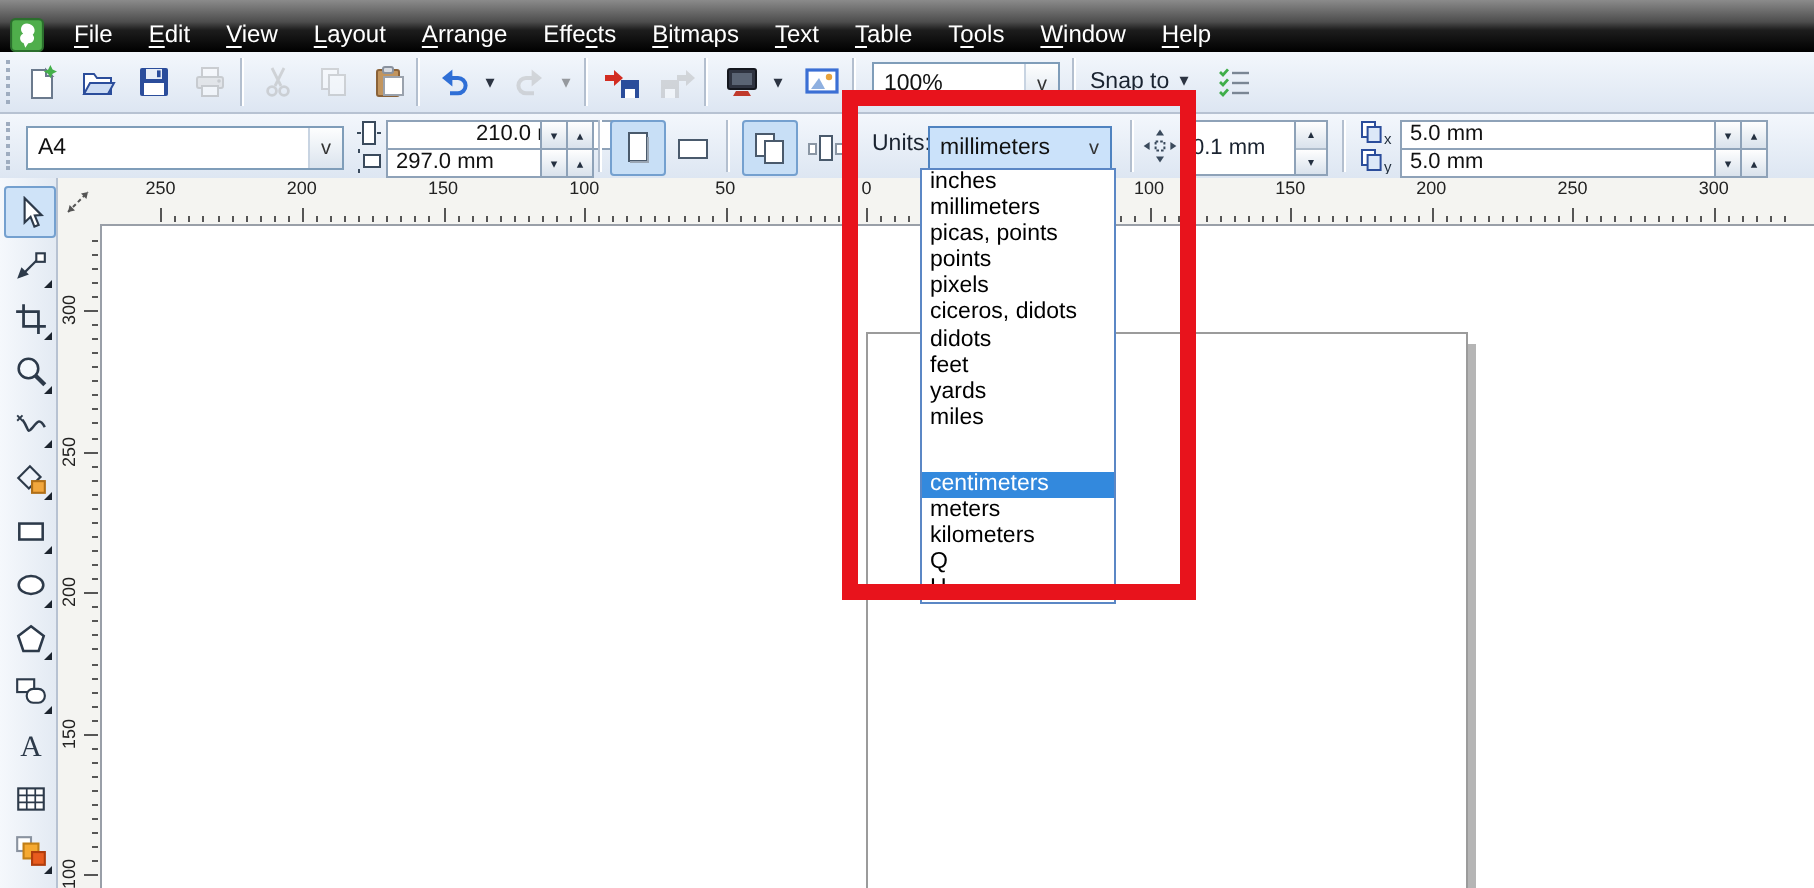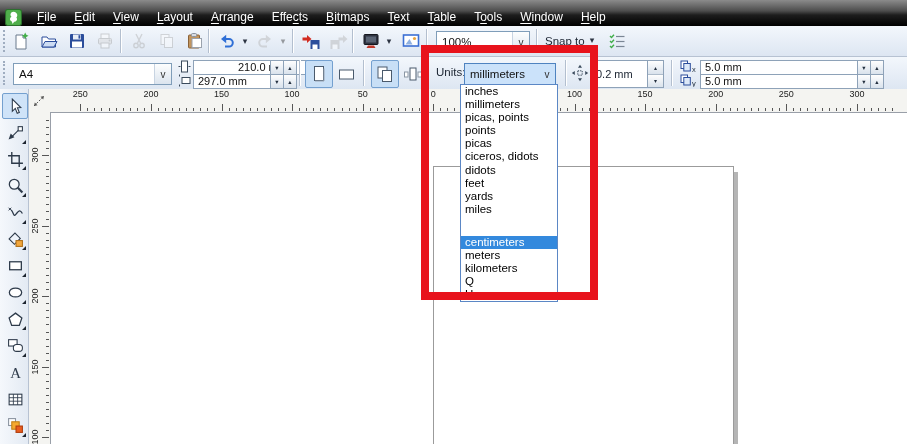--- a/index.html
+++ b/index.html
@@ -346,21 +346,21 @@
           <g fill="#3a4a5c">
             <path d="M9 0.8 L11 3.8 H7z"></path>
             <path d="M9 17.2 L7 14.2 h4z"></path>
             <path d="M0.8 9 L3.8 7 v4z"></path>
             <path d="M17.2 9 L14.2 11 V7z"></path>
           </g>
           <rect x="6.8" y="6.8" width="4.4" height="4.4" fill="none" stroke="#3a4a5c" stroke-dasharray="1.3,1"></rect>
         </svg>
       </span>
     <div class="stepperbox" style="left:591px;top:3px;width:71px;height:26px;">
-      <span class="txt">0.2 mm</span>
+      <span class="txt">0.1 mm</span>
       <span class="ud">
           <span>▴</span>
           <span>▾</span>
         </span>
     </div>
     <span class="sep" style="left:671px"></span>
     <span class="ticon row1" style="position:absolute;left:680px;">
         <svg width="17" height="13" viewBox="0 0 17 13">
           <rect x="1" y="1" width="6.5" height="7.5" fill="#fff" stroke="#2b4d9b"></rect>
           <rect x="3.8" y="3.5" width="6.5" height="7.5" fill="#dce8f8" stroke="#2b4d9b"></rect>
@@ -704,21 +704,21 @@
     </div>
 
   <div class="pageshadow"></div>
   <div class="pageborder"></div>
 
   <div class="ddpopup" id="ddpopup">
       <div class="dd-item">inches</div>
       <div class="dd-item">millimeters</div>
       <div class="dd-item">picas, points</div>
       <div class="dd-item">points</div>
-      <div class="dd-item">picas</div>
+      <div class="dd-item">pixels</div>
       <div class="dd-item">ciceros, didots</div>
       <div class="dd-item">didots</div>
       <div class="dd-item">feet</div>
       <div class="dd-item">yards</div>
       <div class="dd-item">miles</div>
       <div class="dd-item selhl" style="background: rgb(51, 137, 221); margin-top: 20px;">centimeters</div>
       <div class="dd-item">meters</div>
       <div class="dd-item">kilometers</div>
       <div class="dd-item">Q</div>
       <div class="dd-item">H</div>

